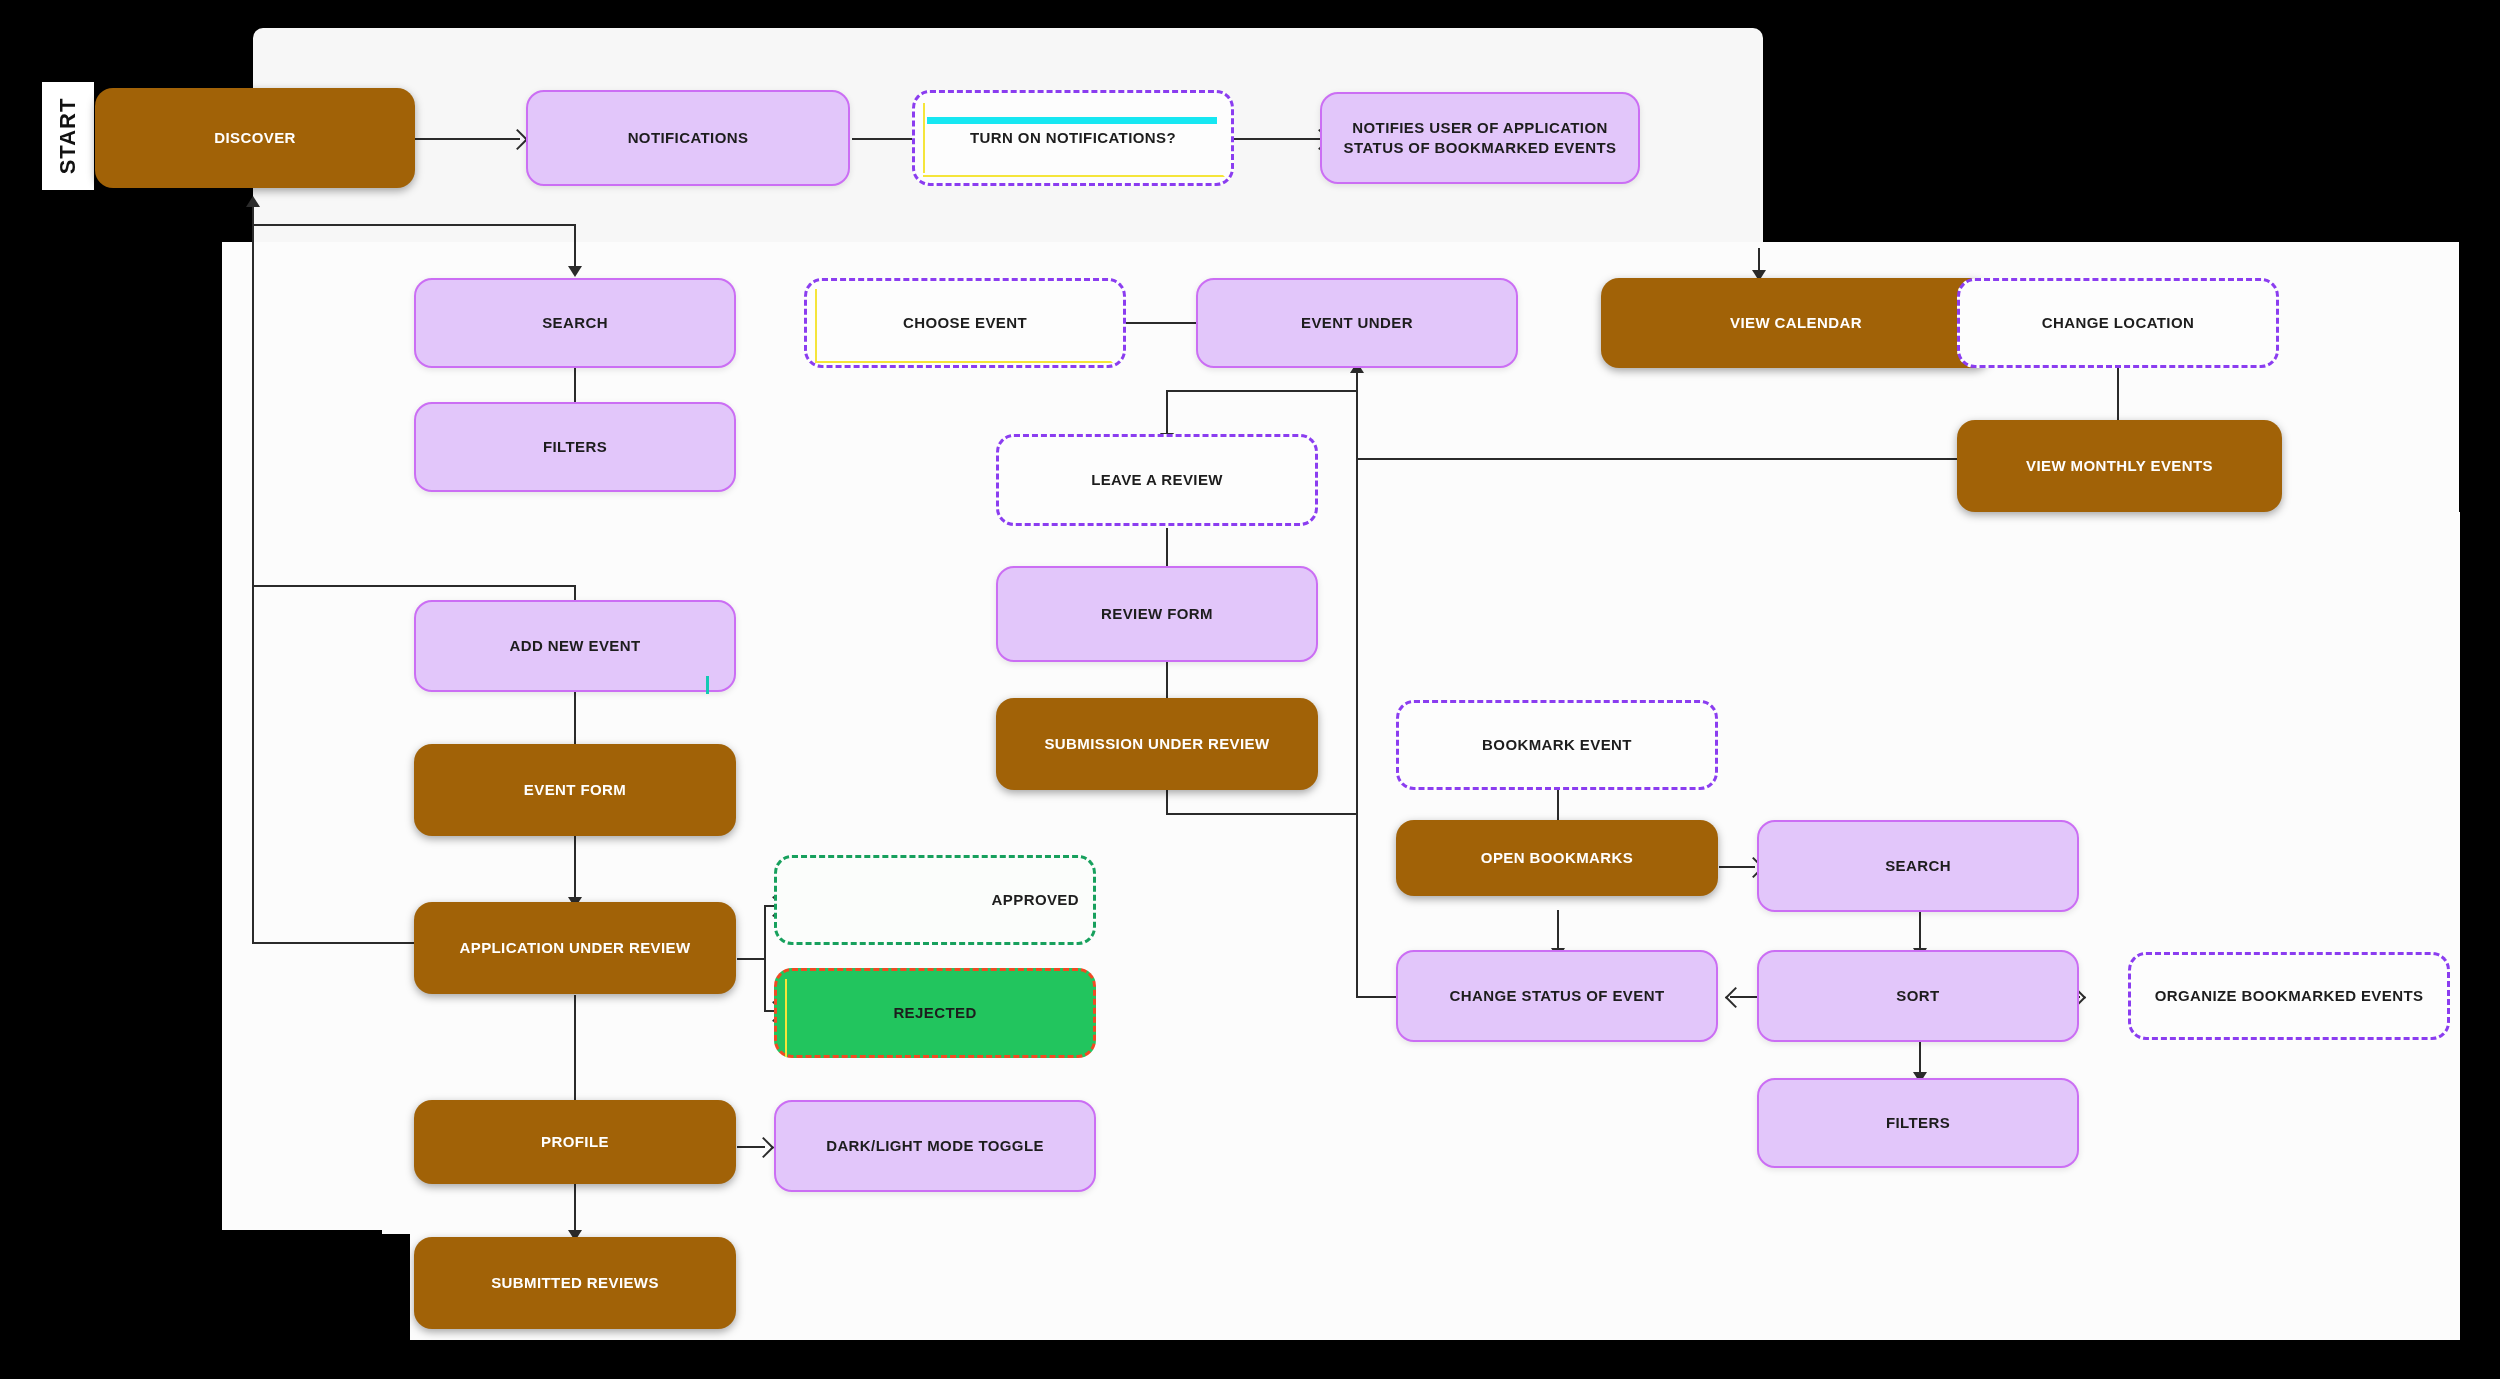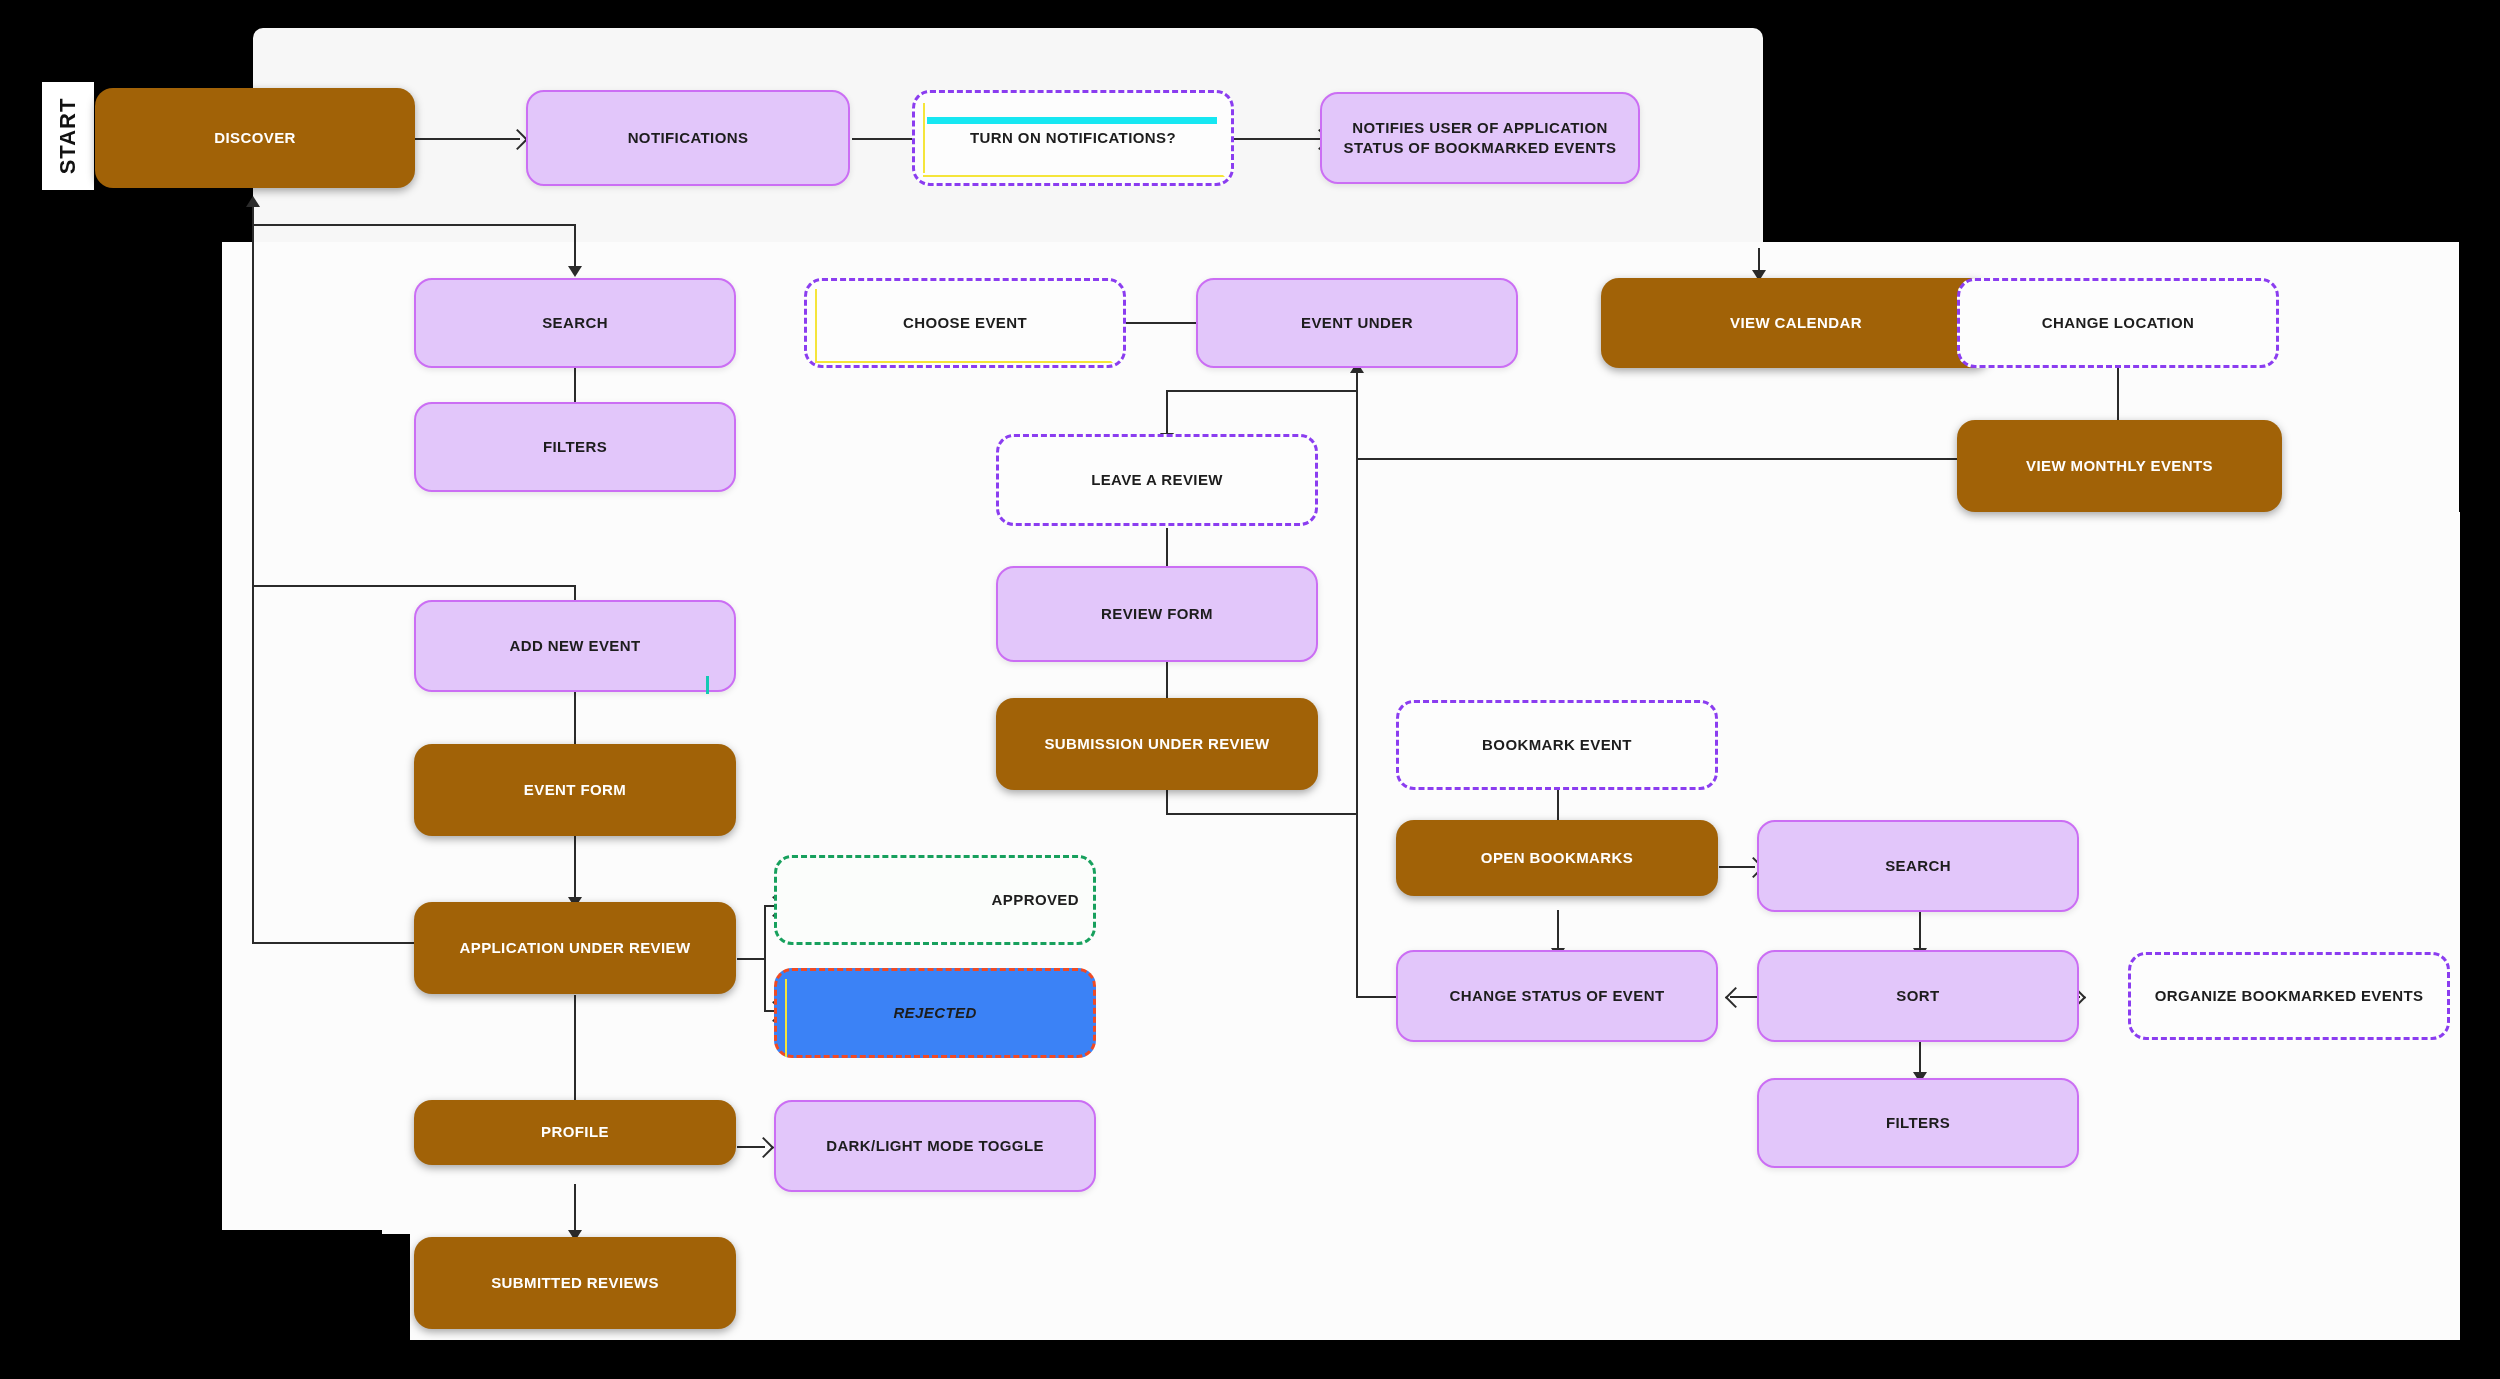--- a/index.html
+++ b/index.html
@@ -24,21 +24,21 @@
   .chev.l{transform:rotate(135deg);}
 
   
   .node{position:absolute;border-radius:18px;display:flex;align-items:center;
         justify-content:center;text-align:center;box-sizing:border-box;
         font-size:15px;font-weight:bold;letter-spacing:.4px;line-height:1.35;padding:4px 14px;}
   .node.dark{background:#a16207;color:#ffffff;box-shadow:0 3px 8px rgba(0,0,0,.35);}
   .node.purple{background:#e2c6fa;color:#1d1d1d;border:2px solid #cb6ef4;box-shadow:0 2px 6px rgba(0,0,0,.10);}
   .node.dashp{background:#fdfdfd;color:#1d1d1d;border:3px dashed #8b3df0;}
   .node.dashg{background:#fbfdfb;color:#1d1d1d;border:3px dashed #17a05d;justify-content:flex-end;}
-  .node.dasho{background:#3b82f6;color:#1d1d1d;border:3px dashed #f04a23;font-style:italic;}
+  .node.dasho{background:#22c55e;color:#1d1d1d;border:3px dashed #f04a23;}
 
   
   .cyanbar{position:absolute;left:12px;right:14px;top:24px;height:7px;background:#16e7f2;}
   .ylw{position:absolute;border:2px solid #f5e53a;border-top-color:transparent;border-right-color:transparent;}
   .ylw2{position:absolute;border-left:2px solid #f5e53a;}
   .teal{position:absolute;width:3px;height:18px;background:#14c9b4;}
 
   
   .startwrap{position:absolute;background:#ffffff;display:flex;align-items:center;justify-content:center;}
   .startwrap span{transform:rotate(-90deg);white-space:nowrap;font-size:22px;font-weight:bold;color:#111;letter-spacing:1px;}
@@ -268,21 +268,21 @@
   </div>
 
   <div class="node dashp" style="left:2128px;top:952px;width:322px;height:88px;">
     <span>ORGANIZE BOOKMARKED EVENTS</span>
   </div>
 
   <div class="node purple" style="left:1757px;top:1078px;width:322px;height:90px;">
     <span>FILTERS</span>
   </div>
 
-  <div class="node dark" style="left:414px;top:1100px;width:322px;height:65px;">
+  <div class="node dark" style="left:414px;top:1100px;width:322px;height:84px;">
     <span>PROFILE</span>
   </div>
 
   <div class="node purple" style="left:774px;top:1100px;width:322px;height:92px;">
     <span>DARK/LIGHT MODE TOGGLE</span>
   </div>
 
   <div class="node dark" style="left:414px;top:1237px;width:322px;height:92px;">
     <span>SUBMITTED REVIEWS</span>
   </div>

